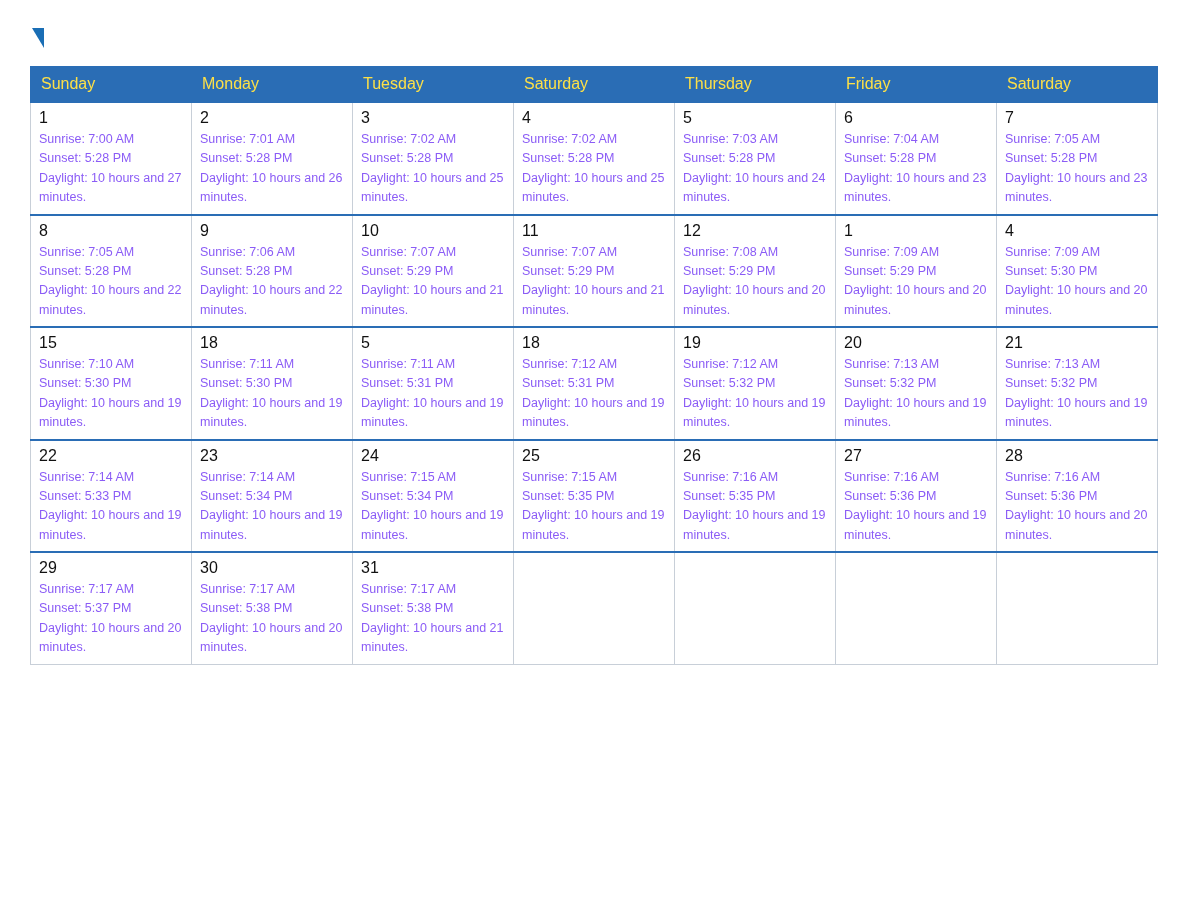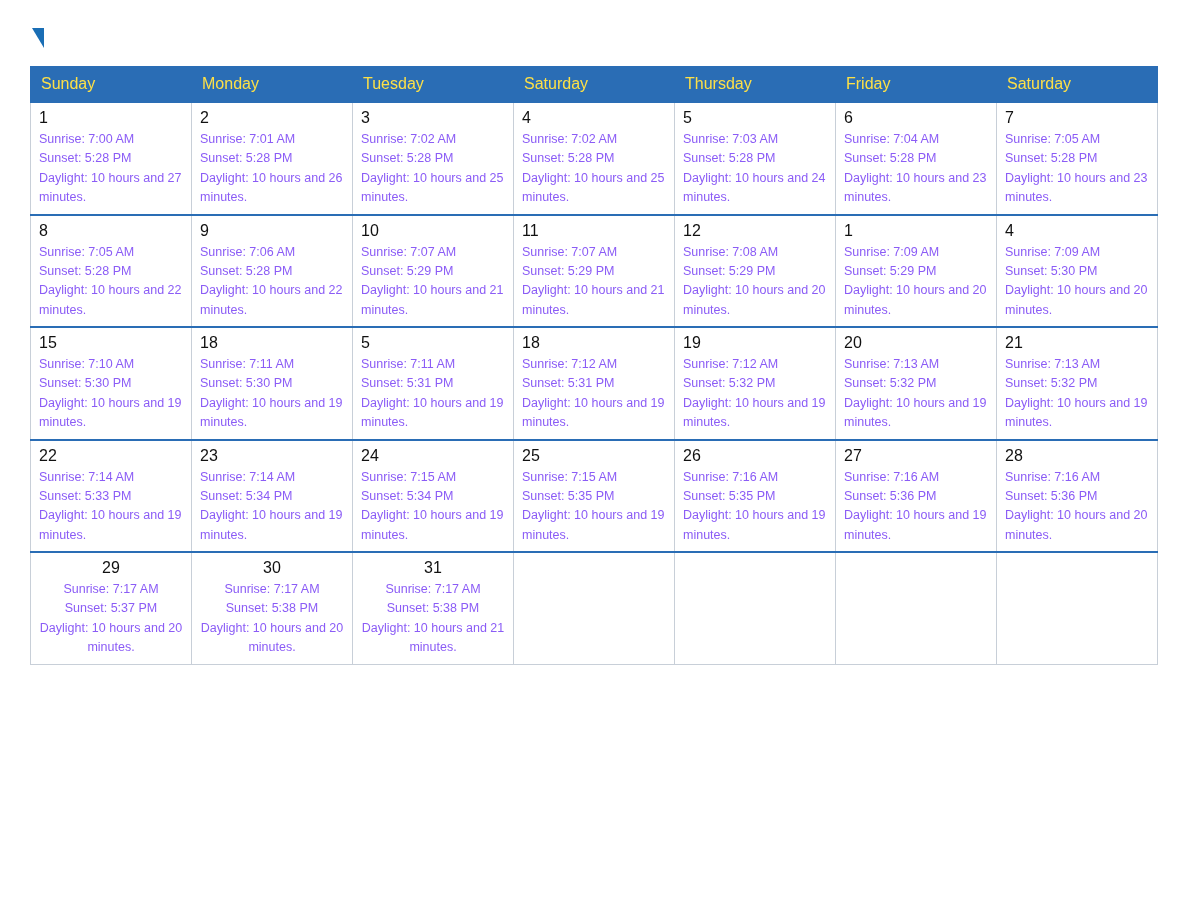--- a/index.html
+++ b/index.html
@@ -85,21 +85,20 @@
       color: #222;
       width: 14.28%;
       min-height: 90px;
       background: #fff;
     }
     .calendar tr {
       border-bottom: 2px solid #2a6db5;
     }
     .calendar tbody tr:last-child {
       border-bottom: none;
-      text-align: center;
     }
     .day-num {
       font-size: 16px;
       font-weight: normal;
       display: block;
       margin-bottom: 3px;
       color: #111;
     }
     .day-info {
       font-size: 12.5px;

